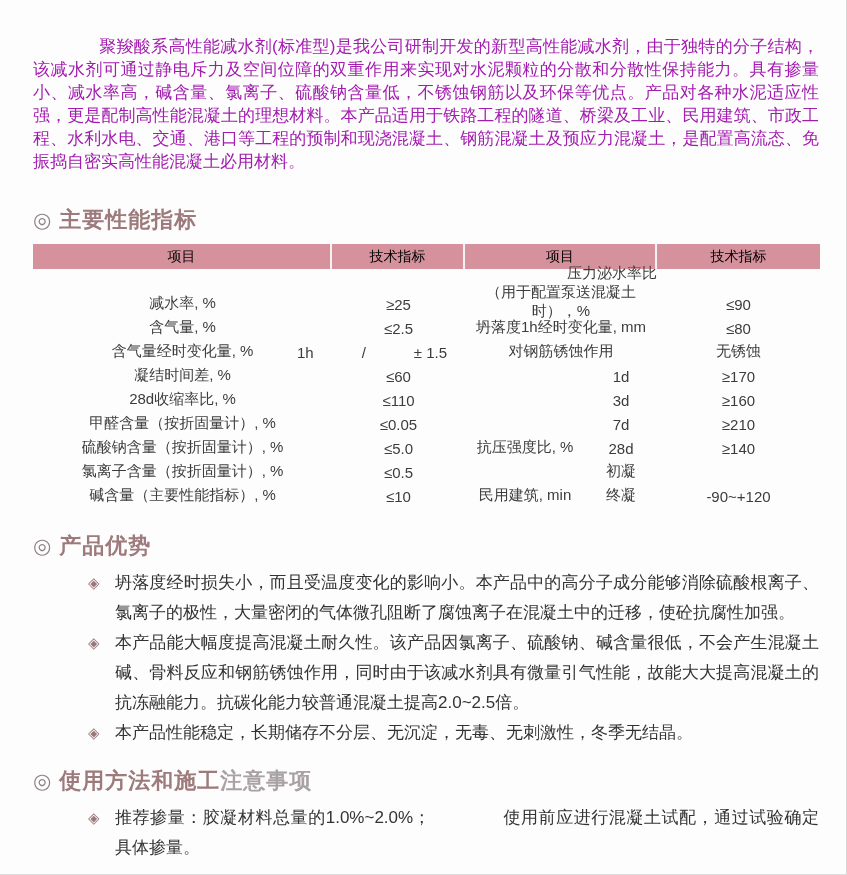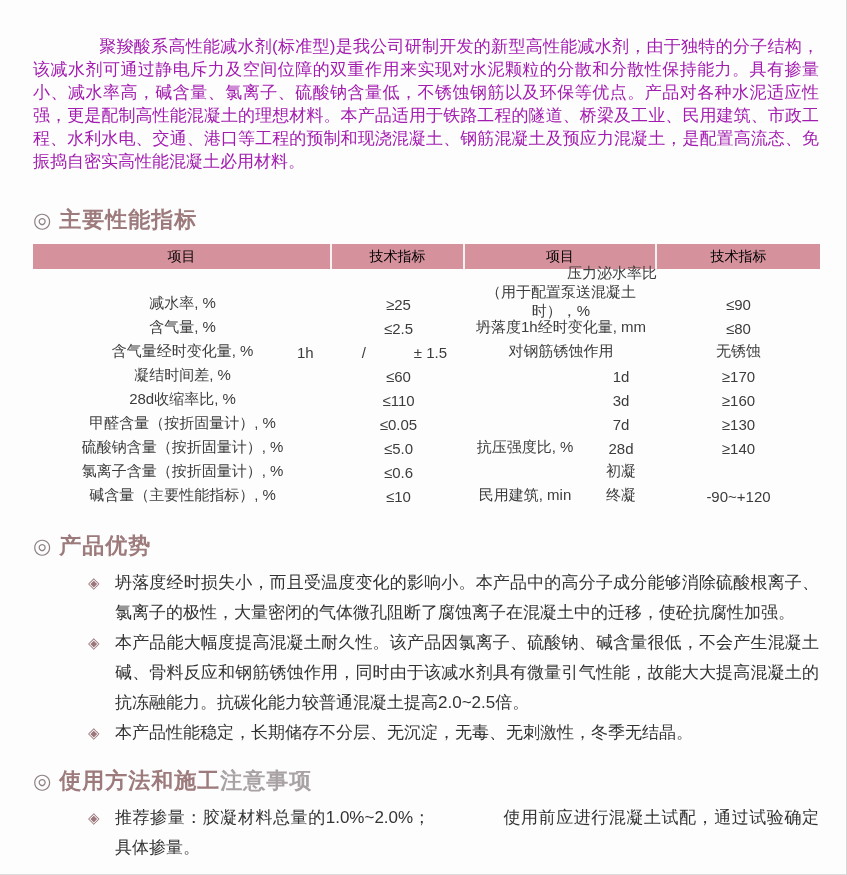--- a/index.html
+++ b/index.html
@@ -118,21 +118,21 @@
     <div class="cell" style="grid-area:6/1/7/2">28d收缩率比, %</div>
     <div class="cell" style="grid-area:6/2/7/3">≤110</div>
 
     <div class="cell" style="grid-area:7/1/8/2">甲醛含量（按折固量计）, %</div>
     <div class="cell" style="grid-area:7/2/8/3">≤0.05</div>
 
     <div class="cell" style="grid-area:8/1/9/2">硫酸钠含量（按折固量计）, %</div>
     <div class="cell" style="grid-area:8/2/9/3">≤5.0</div>
 
     <div class="cell" style="grid-area:9/1/10/2">氯离子含量（按折固量计）, %</div>
-    <div class="cell" style="grid-area:9/2/10/3">≤0.6</div>
+    <div class="cell" style="grid-area:9/2/10/3">≤0.5</div>
 
     <div class="cell" style="grid-area:10/1/11/2">碱含量（主要性能指标）, %</div>
     <div class="cell" style="grid-area:10/2/11/3">≤10</div>
 
     <div class="cell two-line" style="grid-area:2/3/3/5">
       <span>压力泌水率比</span>
       <span>（用于配置泵送混凝土时），%</span>
     </div>
     <div class="cell" style="grid-area:2/5/3/6">≤90</div>
 
@@ -141,21 +141,21 @@
 
     <div class="cell" style="grid-area:4/3/5/5">对钢筋锈蚀作用</div>
     <div class="cell" style="grid-area:4/5/5/6">无锈蚀</div>
 
     <div class="cell" style="grid-area:5/3/9/4">抗压强度比, %</div>
     <div class="cell" style="grid-area:5/4/6/5">1d</div>
     <div class="cell" style="grid-area:5/5/6/6">≥170</div>
     <div class="cell" style="grid-area:6/4/7/5">3d</div>
     <div class="cell" style="grid-area:6/5/7/6">≥160</div>
     <div class="cell" style="grid-area:7/4/8/5">7d</div>
-    <div class="cell" style="grid-area:7/5/8/6">≥130</div>
+    <div class="cell" style="grid-area:7/5/8/6">≥210</div>
     <div class="cell" style="grid-area:8/4/9/5">28d</div>
     <div class="cell" style="grid-area:8/5/9/6">≥140</div>
 
     <div class="cell" style="grid-area:9/3/11/4">民用建筑, min</div>
     <div class="cell" style="grid-area:9/4/10/5">初凝</div>
     <div class="cell" style="grid-area:10/4/11/5">终凝</div>
     <div class="cell" style="grid-area:9/5/11/6">-90~+120</div>
   </div>
 
   <h2 class="section-heading" style="margin-top:26px;">

